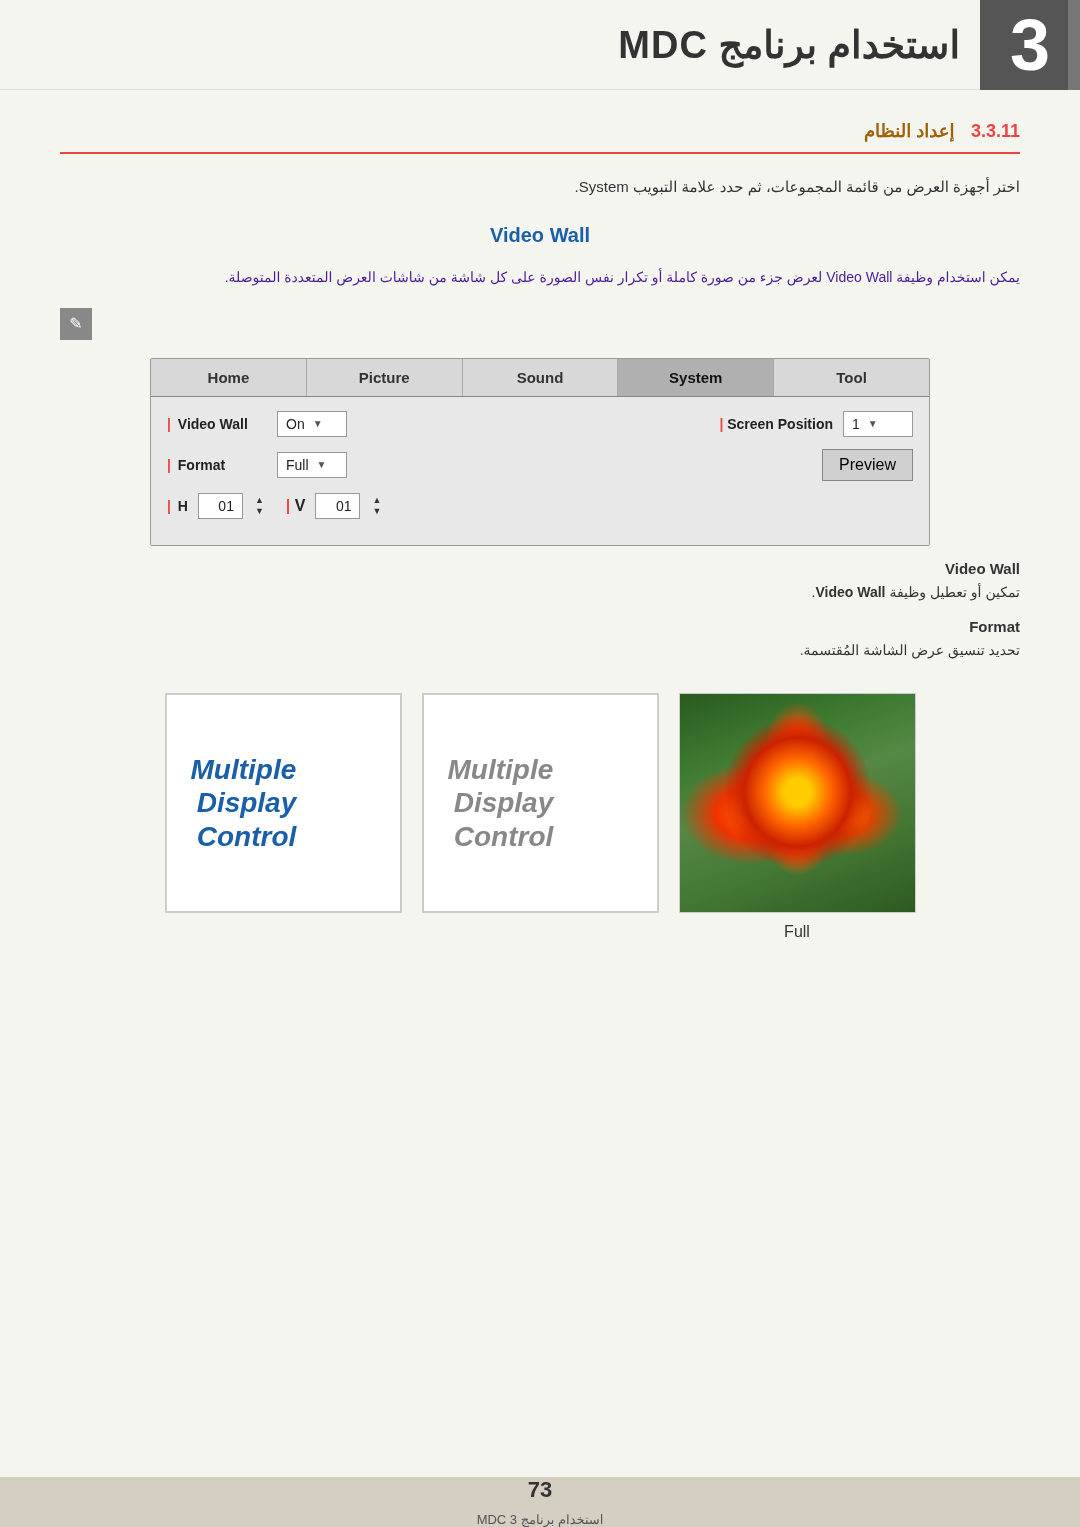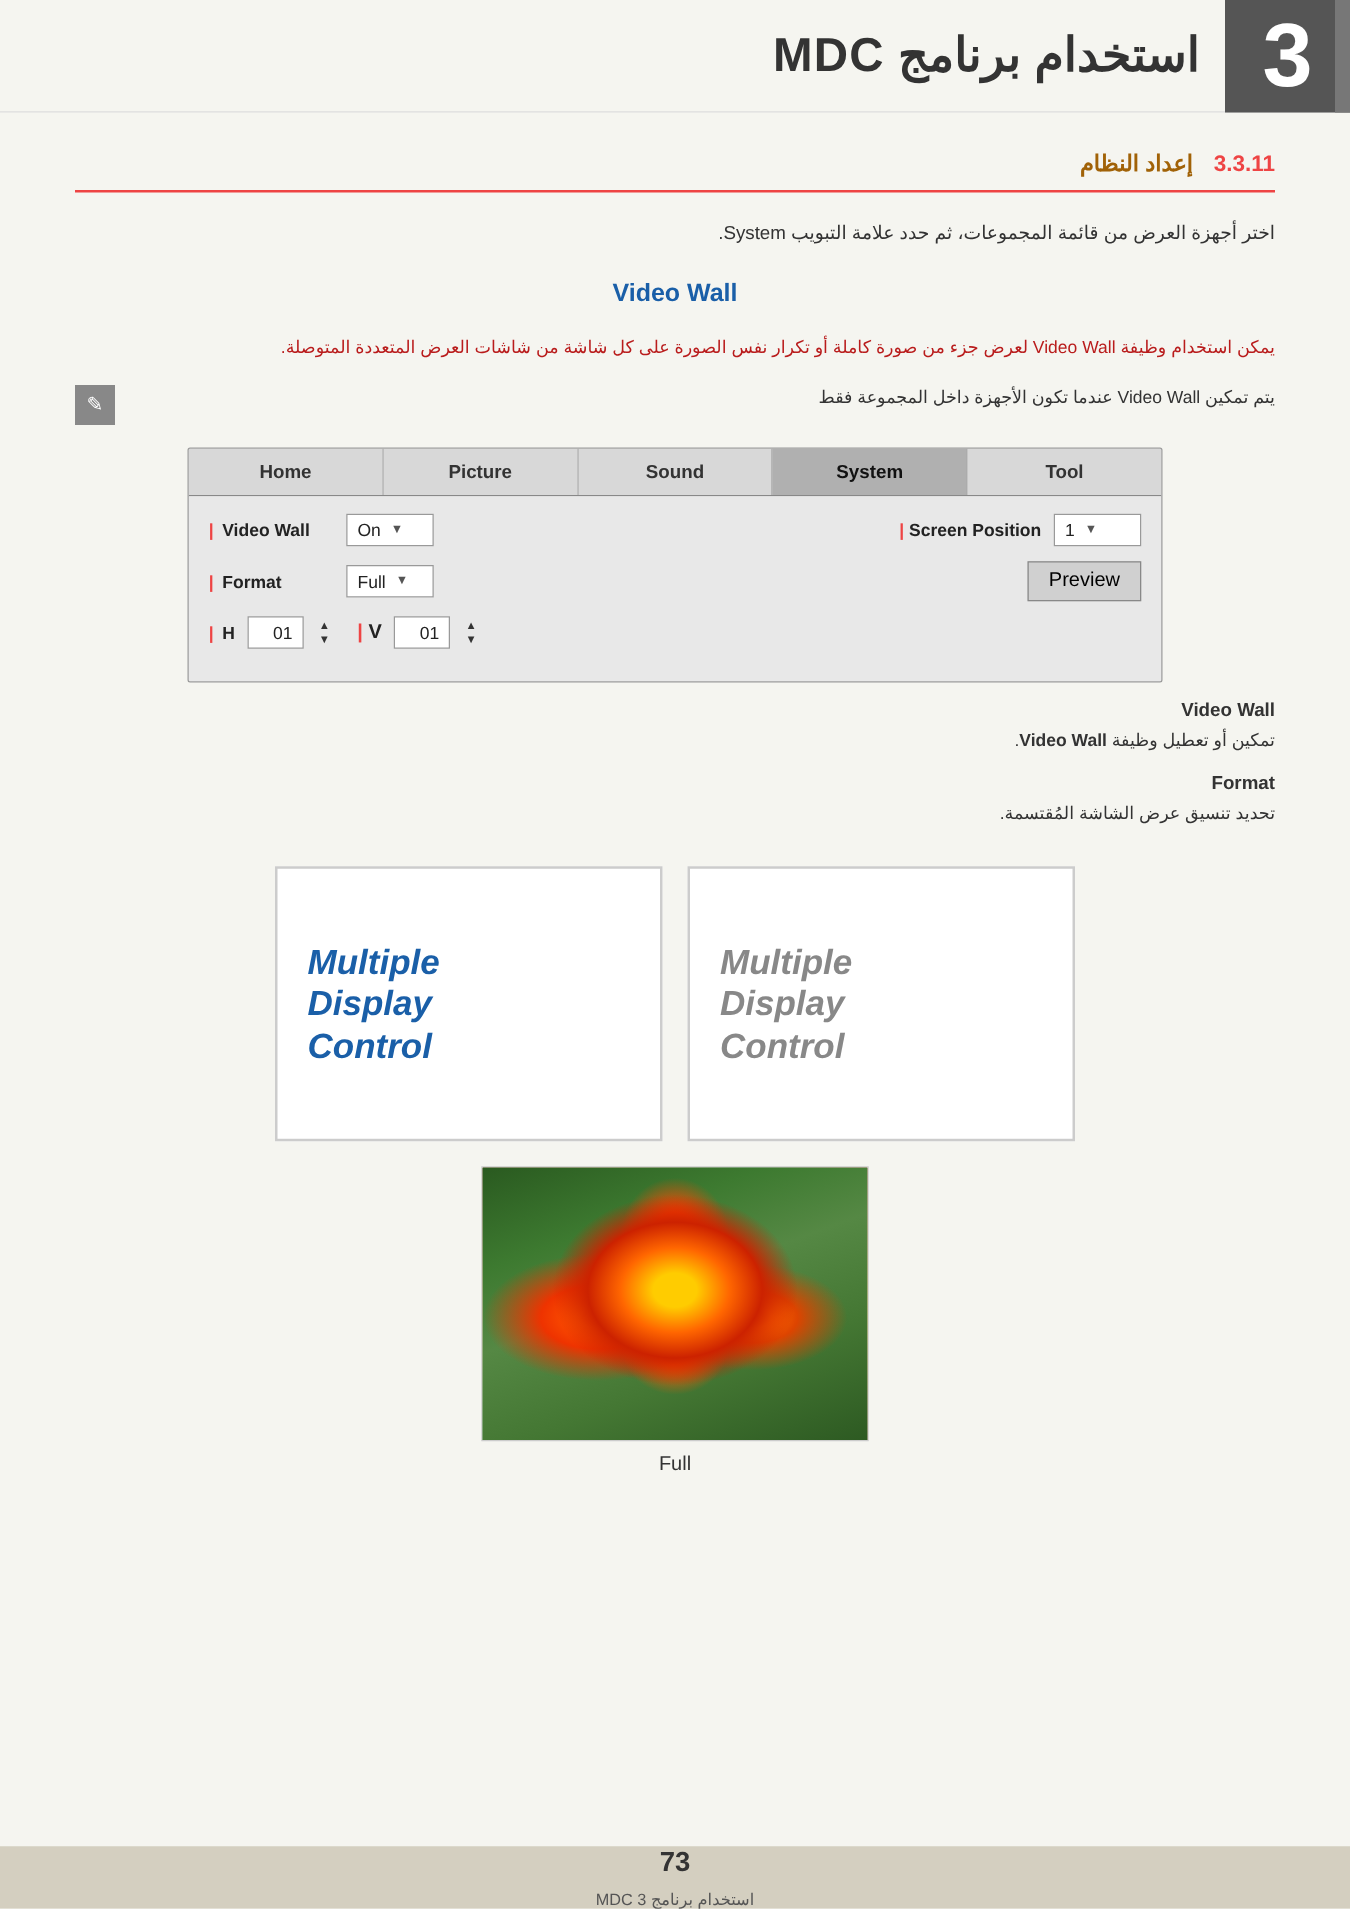--- a/index.html
+++ b/index.html
@@ -92,21 +92,21 @@
       color: #1a5fa8;
       font-weight: bold;
       font-size: 20px;
       margin-bottom: 18px;
     }
 
     .description-text {
       text-align: right;
       direction: rtl;
       font-size: 14px;
-      color: #b91c1c;
+      color: #4c1d95;
       line-height: 1.8;
       margin-bottom: 16px;
     }
 
     
     .note-box {
       display: flex;
       align-items: flex-start;
       justify-content: flex-end;
       direction: rtl;
@@ -259,29 +259,30 @@
       justify-content: center;
       margin: 30px 0;
     }
     .image-item {
       display: flex;
       flex-direction: column;
       align-items: center;
       gap: 10px;
     }
     .image-box {
-      width: 310px;
+      width: 237px;
       height: 220px;
       border: 1px solid #ccc;
       overflow: hidden;
       display: flex;
       align-items: center;
       justify-content: center;
       background: #ddd;
       position: relative;
+      text-align: right;
     }
     .image-caption {
       font-size: 16px;
       color: #333;
       font-weight: normal;
     }
 
     
     .mdc-logo-box {
       background: white;
@@ -363,21 +364,20 @@
     <span class="section-title-ar" style="margin-right:12px;">إعداد النظام</span>
   </div>
 
   <p class="intro-text">اختر أجهزة العرض من قائمة المجموعات، ثم حدد علامة التبويب System.</p>
 
   <div class="subsection-title">Video Wall</div>
 
   <p class="description-text">يمكن استخدام وظيفة Video Wall لعرض جزء من صورة كاملة أو تكرار نفس الصورة على كل شاشة من شاشات العرض المتعددة المتوصلة.</p>
 
   <div class="note-box">
-    <span class="note-text">يتم تمكين Video Wall عندما تكون الأجهزة داخل المجموعة فقط</span>
     <div class="note-icon">✎</div>
   </div>
 
   <div class="ui-panel">
 
     <div class="ui-tabs">
       <div class="ui-tab">Home</div>
       <div class="ui-tab">Picture</div>
       <div class="ui-tab">Sound</div>
       <div class="ui-tab system-tab">System</div>

